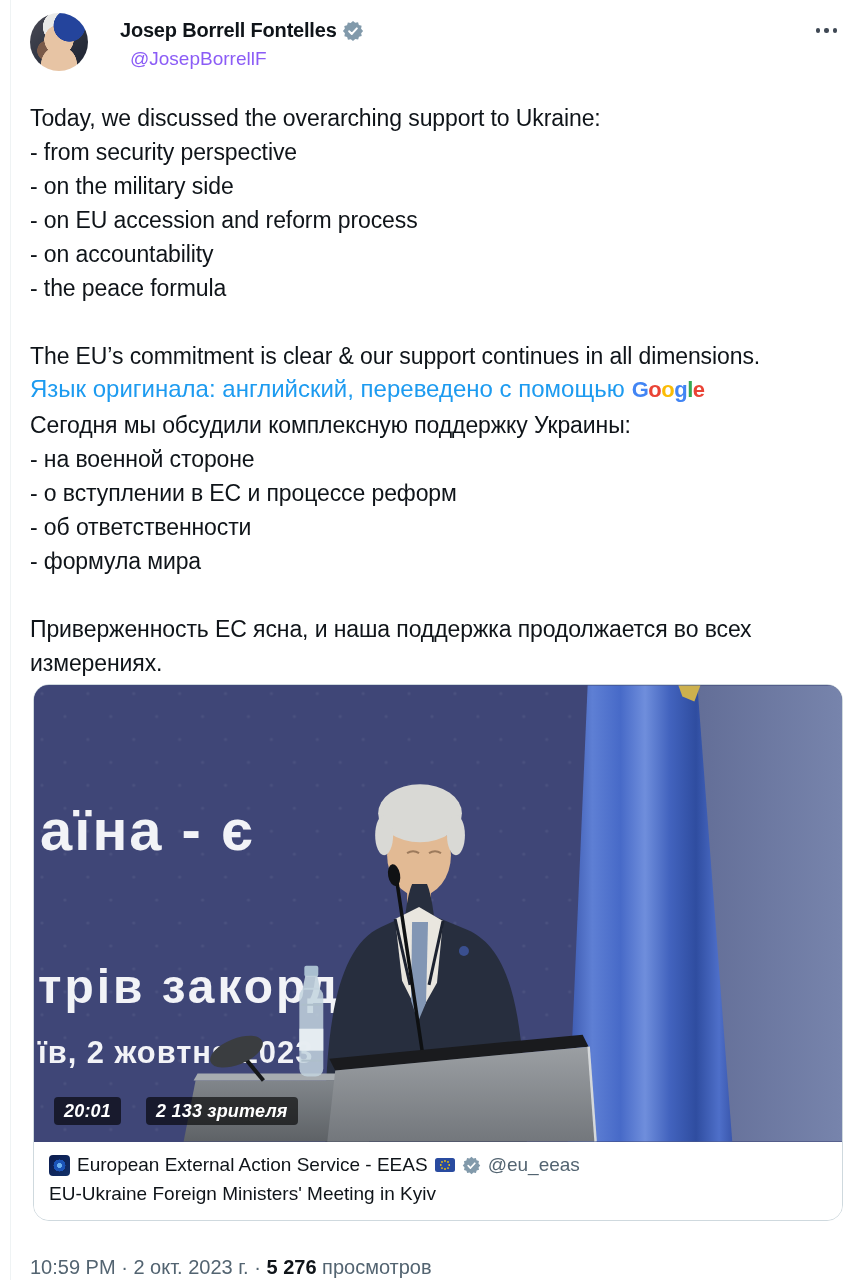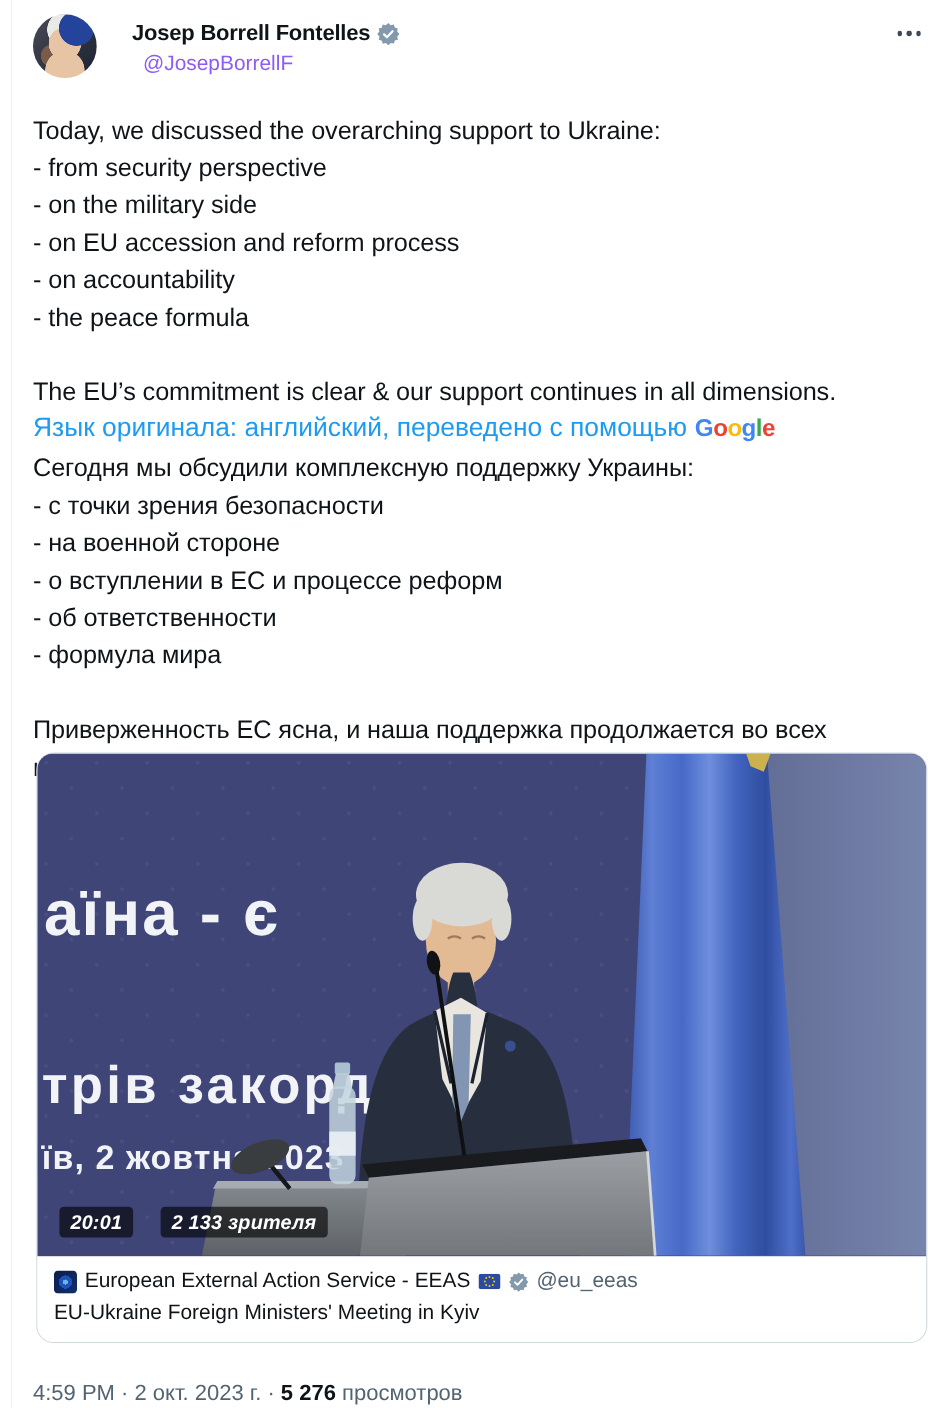--- a/index.html
+++ b/index.html
@@ -108,21 +108,20 @@
     <div class="tline">The EU’s commitment is clear &amp; our support continues in all dimensions.</div>
   </div>
 
   <div class="block-note">
     <span class="note-text">Язык оригинала: английский, переведено с помощью</span>
     <span class="google-wordmark"><span>G</span><span>o</span><span>o</span><span>g</span><span>l</span><span>e</span></span>
   </div>
 
   <div class="block-ru">
     <div class="tline">Сегодня мы обсудили комплексную поддержку Украины:</div>
-    <div class="tline">- с точки зрения безопасности</div>
     <div class="tline">- на военной стороне</div>
     <div class="tline">- о вступлении в ЕС и процессе реформ</div>
     <div class="tline">- об ответственности</div>
     <div class="tline">- формула мира</div>
     <div class="tline"></div>
     <div class="tline">Приверженность ЕС ясна, и наша поддержка продолжается во всех</div>
     <div class="tline">измерениях.</div>
   </div>
 
   <div class="card">
@@ -238,14 +237,14 @@
         <svg class="attr-badge" viewBox="0 0 24 24">
           <path fill="#829aab" d="M12 1l2.4 2.1 3.1-.6.9 3 3 .9-.6 3.1L23 12l-2.1 2.4.6 3.1-3 .9-.9 3-3.1-.6L12 23l-2.4-2.1-3.1.6-.9-3-3-.9.6-3.1L1 12l2.1-2.4-.6-3.1 3-.9.9-3 3.1.6z"></path>
           <path fill="none" stroke="#ffffff" stroke-width="2.2" stroke-linecap="round" stroke-linejoin="round" d="M7.8 12.3l2.9 2.9 5.5-6"></path>
         </svg>
         <span class="attr-handle">@eu_eeas</span>
       </div>
       <div class="attr-caption">EU-Ukraine Foreign Ministers' Meeting in Kyiv</div>
     </div>
   </div>
 
-  <div class="meta"><span>4:59 PM · 2 окт. 2023 г. · </span><b>5 276</b><span> просмотров</span></div>
+  <div class="meta"><span>10:59 PM · 2 окт. 2023 г. · </span><b>5 276</b><span> просмотров</span></div>
 </div>
 
 </body></html>

